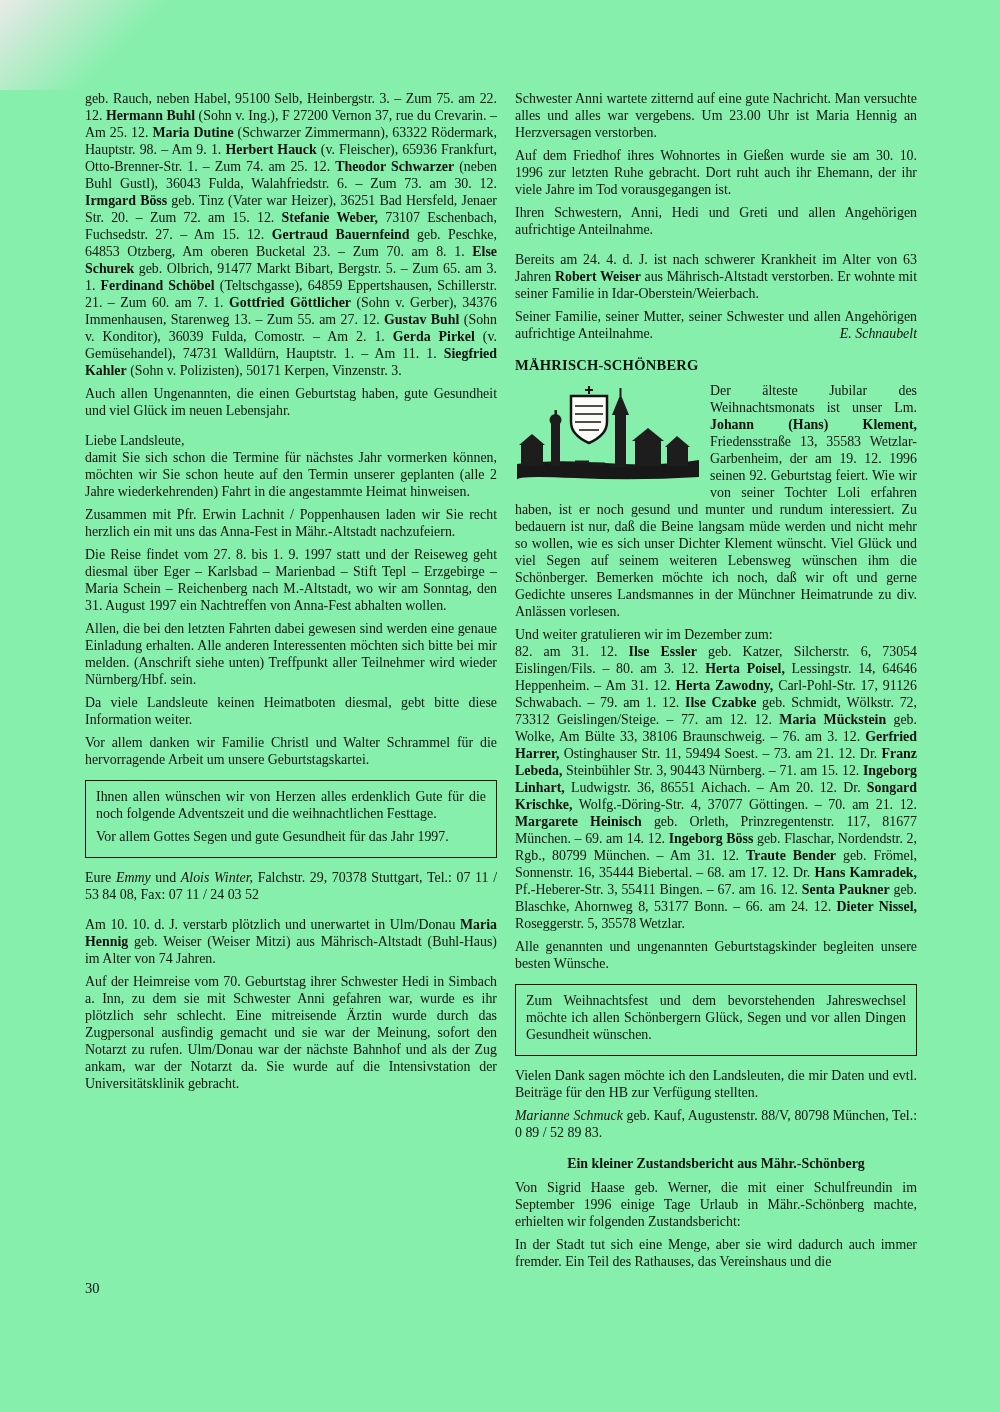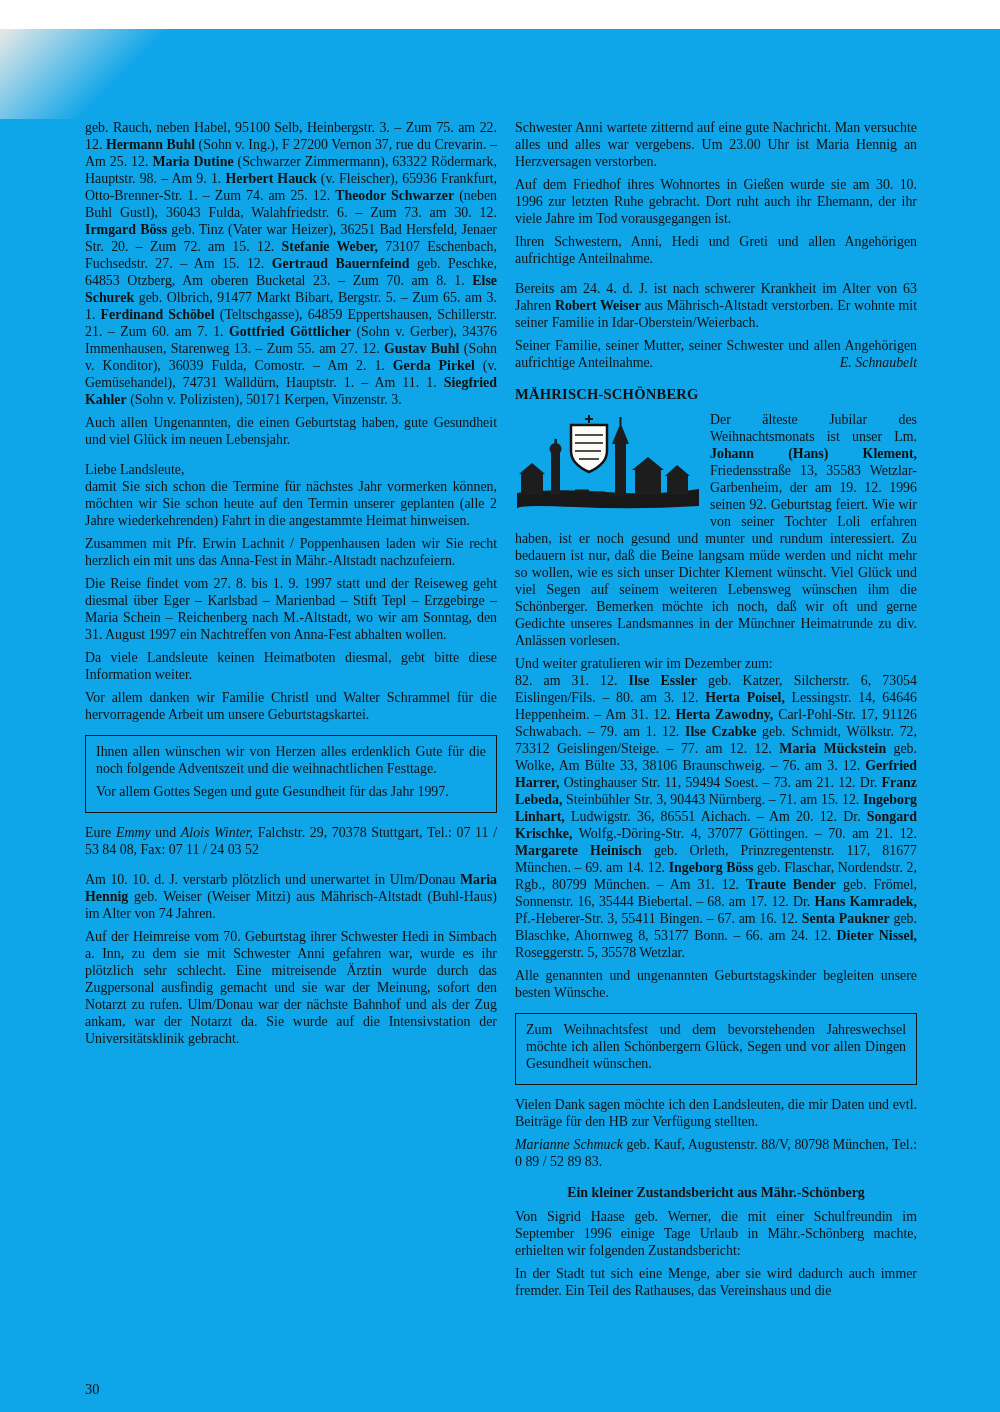--- a/index.html
+++ b/index.html
@@ -5,50 +5,51 @@
   * { box-sizing: border-box; }
   html, body { margin: 0; padding: 0; }
   body {
     width: 1000px; height: 1412px;
     background: #ffffff;
     font-family: "Liberation Serif", serif;
     color: #121212;
     position: relative;
     overflow: hidden;
   }
-  .page { position: absolute; inset: 0; background: #0ea5e9; margin-top: 29px; }
+  .page { position: absolute; inset: 0; background: #86efac; }
   .columns { display: flex; gap: 18px; padding: 90px 83px 0 85px; }
   .col { width: 412px; font-size: 13.9px; line-height: 17px; hyphens: auto; }
   .col-right { width: 402px; }
   .para { margin: 0 0 6px; text-align: justify; }
   .para.spaced { margin-top: 13px; }
   .b { font-weight: bold; }
   .i { font-style: italic; }
   .sig { float: right; font-style: italic; }
   .box { border: 1.5px solid #151515; padding: 7px 10px 12px; margin: 12px 0 11px; }
   .box .para:last-child { margin-bottom: 0; }
   .heading-center { font-weight: bold; font-size: 14.6px; margin: 15px 0 8px; letter-spacing: .2px; }
   .heading-bold { font-weight: bold; margin: 14px 0 7px; text-align: center; font-size: 13.9px; }
   .figure { float: left; width: 186px; height: 100px; margin: 2px 9px 3px 0; display: block; }
-  .page-number { position: absolute; left: 85px; top: 1352px; font-size: 14.5px; }
+  .page-number { position: absolute; left: 85px; top: 1280px; font-size: 14.5px; }
   .scan-shade { position: absolute; left: 0; top: 0; width: 220px; height: 90px;
     background: linear-gradient(135deg, #e9e9e7 0%, rgba(255,255,255,0) 55%); pointer-events: none; }
 </style>
 </head>
 <body>
 
 <div class="page">
   <div class="scan-shade"></div>
   <div class="columns">
     <div class="col">
         <p class="para"><span>geb. Rauch, neben Habel, 95100 Selb, Heinbergstr. 3. – Zum 75. am 22. 12. </span><span class="b">Hermann Buhl</span><span> (Sohn v. Ing.), F 27200 Vernon 37, rue du Crevarin. – Am 25. 12. </span><span class="b">Maria Dutine</span><span> (Schwarzer Zimmermann), 63322 Rödermark, Hauptstr. 98. – Am 9. 1. </span><span class="b">Herbert Hauck</span><span> (v. Fleischer), 65936 Frankfurt, Otto-Brenner-Str. 1. – Zum 74. am 25. 12. </span><span class="b">Theodor Schwarzer</span><span> (neben Buhl Gustl), 36043 Fulda, Walahfriedstr. 6. – Zum 73. am 30. 12. </span><span class="b">Irmgard Böss</span><span> geb. Tinz (Vater war Heizer), 36251 Bad Hersfeld, Jenaer Str. 20. – Zum 72. am 15. 12. </span><span class="b">Stefanie Weber,</span><span> 73107 Eschenbach, Fuchsedstr. 27. – Am 15. 12. </span><span class="b">Gertraud Bauernfeind</span><span> geb. Peschke, 64853 Otzberg, Am oberen Bucketal 23. – Zum 70. am 8. 1. </span><span class="b">Else Schurek</span><span> geb. Olbrich, 91477 Markt Bibart, Bergstr. 5. – Zum 65. am 3. 1. </span><span class="b">Ferdinand Schöbel</span><span> (Teltschgasse), 64859 Eppertshausen, Schillerstr. 21. – Zum 60. am 7. 1. </span><span class="b">Gottfried Göttlicher</span><span> (Sohn v. Gerber), 34376 Immenhausen, Starenweg 13. – Zum 55. am 27. 12. </span><span class="b">Gustav Buhl</span><span> (Sohn v. Konditor), 36039 Fulda, Comostr. – Am 2. 1. </span><span class="b">Gerda Pirkel</span><span> (v. Gemüsehandel), 74731 Walldürn, Hauptstr. 1. – Am 11. 1. </span><span class="b">Siegfried Kahler</span><span> (Sohn v. Polizisten), 50171 Kerpen, Vinzenstr. 3.</span></p>
         <p class="para"><span>Auch allen Ungenannten, die einen Geburtstag haben, gute Gesundheit und viel Glück im neuen Lebensjahr.</span></p>
         <p class="para spaced"><span>Liebe Landsleute,</span><br><span>damit Sie sich schon die Termine für nächstes Jahr vormerken können, möchten wir Sie schon heute auf den Termin unserer geplanten (alle 2 Jahre wiederkehrenden) Fahrt in die angestammte Heimat hinweisen.</span></p>
         <p class="para"><span>Zusammen mit Pfr. Erwin Lachnit / Poppenhausen laden wir Sie recht herzlich ein mit uns das Anna-Fest in Mähr.-Altstadt nachzufeiern.</span></p>
         <p class="para"><span>Die Reise findet vom 27. 8. bis 1. 9. 1997 statt und der Reiseweg geht diesmal über Eger – Karlsbad – Marienbad – Stift Tepl – Erzgebirge – Maria Schein – Reichenberg nach M.-Altstadt, wo wir am Sonntag, den 31. August 1997 ein Nachtreffen von Anna-Fest abhalten wollen.</span></p>
+        <p class="para"><span>Allen, die bei den letzten Fahrten dabei gewesen sind werden eine genaue Einladung erhalten. Alle anderen Interessenten möchten sich bitte bei mir melden. (Anschrift siehe unten) Treffpunkt aller Teilnehmer wird wieder Nürnberg/Hbf. sein.</span></p>
         <p class="para"><span>Da viele Landsleute keinen Heimatboten diesmal, gebt bitte diese Information weiter.</span></p>
         <p class="para"><span>Vor allem danken wir Familie Christl und Walter Schrammel für die hervorragende Arbeit um unsere Geburtstagskartei.</span></p>
         <div class="box">
           <p class="para"><span>Ihnen allen wünschen wir von Herzen alles erdenklich Gute für die noch folgende Adventszeit und die weihnachtlichen Festtage.</span></p>
           <p class="para"><span>Vor allem Gottes Segen und gute Gesundheit für das Jahr 1997.</span></p>
         </div>
         <p class="para"><span>Eure </span><span class="i">Emmy</span><span> und </span><span class="i">Alois Winter,</span><span> Falchstr. 29, 70378 Stuttgart, Tel.: 07 11 / 53 84 08, Fax: 07 11 / 24 03 52</span></p>
         <p class="para spaced"><span>Am 10. 10. d. J. verstarb plötzlich und unerwartet in Ulm/Donau </span><span class="b">Maria Hennig</span><span> geb. Weiser (Weiser Mitzi) aus Mährisch-Altstadt (Buhl-Haus) im Alter von 74 Jahren.</span></p>
         <p class="para"><span>Auf der Heimreise vom 70. Geburtstag ihrer Schwester Hedi in Simbach a. Inn, zu dem sie mit Schwester Anni gefahren war, wurde es ihr plötzlich sehr schlecht. Eine mitreisende Ärztin wurde durch das Zugpersonal ausfindig gemacht und sie war der Meinung, sofort den Notarzt zu rufen. Ulm/Donau war der nächste Bahnhof und als der Zug ankam, war der Notarzt da. Sie wurde auf die Intensivstation der Universitätsklinik gebracht.</span></p>
       </div>

